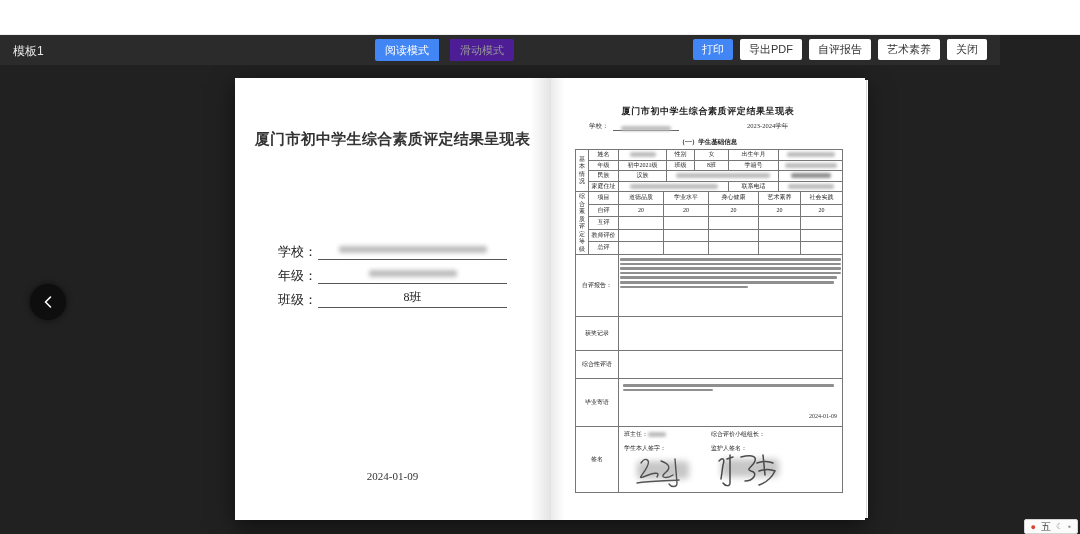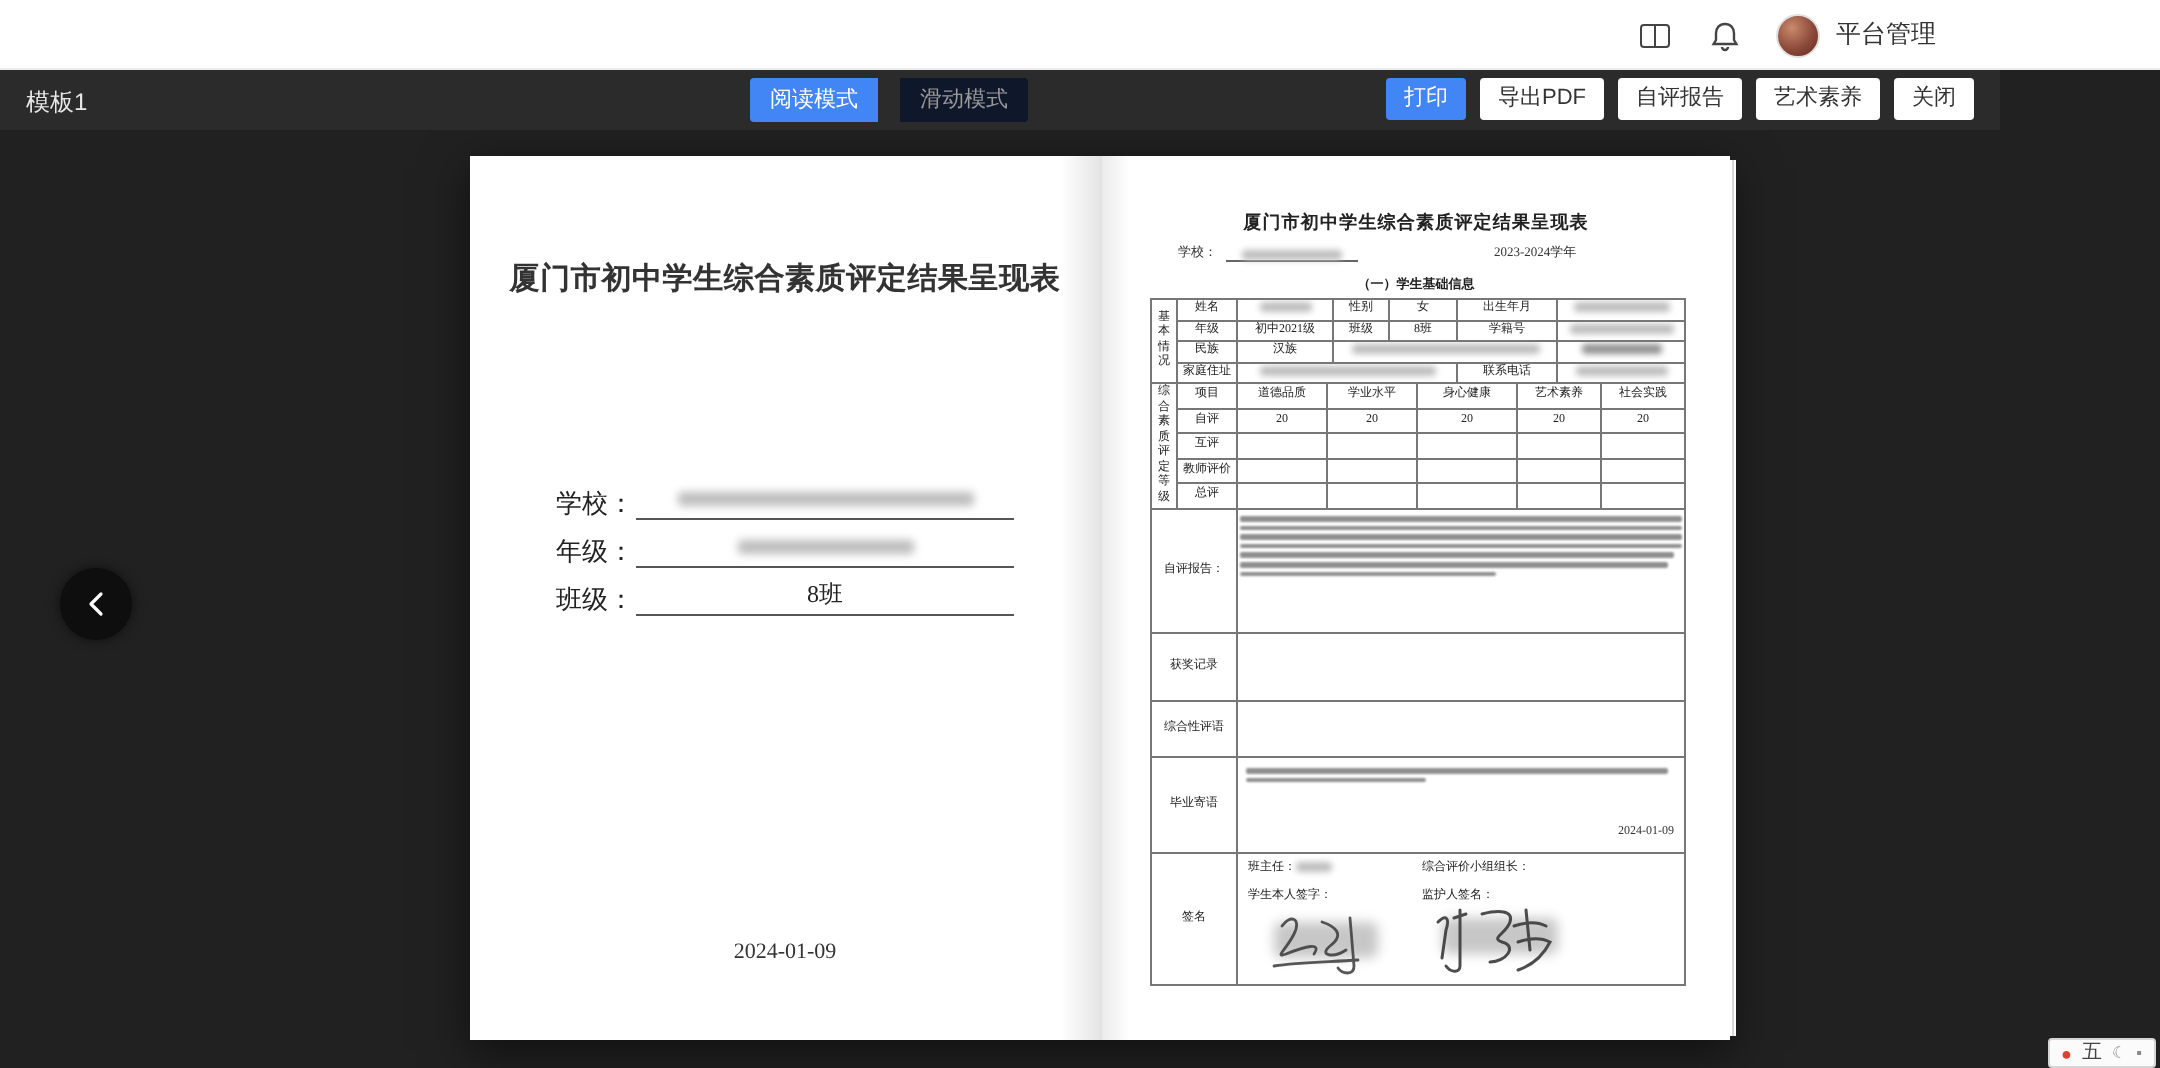--- a/index.html
+++ b/index.html
@@ -21,21 +21,21 @@
     background:radial-gradient(circle at 35% 30%, #c98a6d 0%, #8c4a3a 55%, #5f2c22 100%);
     border:1px solid #e0e0e0; margin-right:8px; }
   .user-name { font-size:12.5px; color:#333; margin-right:112px; }
 
   
   .doc-toolbar { position:absolute; left:0; top:35px; width:1000px; height:30px; background:#2b2b2b; z-index:5; }
   .tpl-name { position:absolute; left:13px; top:8px; font-size:12px; color:#e8e8e8; }
   .mode-toggle { position:absolute; left:375px; top:4px; display:flex;gap:11px; }
   .mode-btn { height:22px; padding:0 10px; font-size:11px; line-height:22px; cursor:pointer; }
   .mode-btn.on { background:#4285f4; color:#fff; border-radius:2px 0 0 2px; }
-  .mode-btn.off { background:#0f172a; color:#999; border-radius:0 2px 2px 0; }
+  .mode-btn.off { background:#4c1d95; color:#999; border-radius:0 2px 2px 0; }
   .tb-actions { position:absolute; right:13px; top:4px; display:flex; gap:7px; }
   .tb-btn { height:21px; padding:0 9px; font-size:11px; line-height:21px; border-radius:2px;
     background:#ffffff; color:#333; cursor:pointer; white-space:nowrap; }
   .tb-btn.primary { background:#4285f4; color:#fff; }
 
   
   .viewer { position:absolute; left:0; top:65px; width:1080px; height:469px; background:#212121; }
   .back-btn { position:absolute; left:30px; top:219px; width:36px; height:36px; border-radius:50%;
     background:#0e0e0e; display:flex; align-items:center; justify-content:center; cursor:pointer;
     box-shadow:0 0 6px rgba(0,0,0,.6); }
@@ -99,29 +99,20 @@
   .ime { position:absolute; right:2px; bottom:0px; height:15px; background:#fbfbfb; border:1px solid #d5d5d5;
     border-radius:2px; display:flex; align-items:center; gap:5px; padding:0 6px; z-index:6; }
   .ime span { font-size:10px; line-height:14px; color:#444; }
   .ime .paw { color:#d9432f; font-size:9px; }
   .ime .dim { color:#888; font-size:8px; }
 </style>
 </head>
 <body>
 
 <div class="topbar">
-  <div class="top-right">
-    <div class="icon-book"></div>
-    <svg class="icon-bell" width="15" height="16" viewBox="0 0 15 16">
-      <path d="M7.5 2 C4.7 2 3 4 3 6.6 V10 L1.8 12 H13.2 L12 10 V6.6 C12 4 10.3 2 7.5 2 Z" fill="none" stroke="#444" stroke-width="1.2"></path>
-      <path d="M6 13.5 a1.5 1.5 0 0 0 3 0" fill="none" stroke="#444" stroke-width="1.2"></path>
-    </svg>
-    <div class="avatar"></div>
-    <div class="user-name">平台管理</div>
-  </div>
 </div>
 
 <div class="doc-toolbar">
   <div class="tpl-name">模板1</div>
   <div class="mode-toggle">
     <div class="mode-btn on">阅读模式</div>
     <div class="mode-btn off">滑动模式</div>
   </div>
   <div class="tb-actions">
     <div class="tb-btn primary">打印</div>

